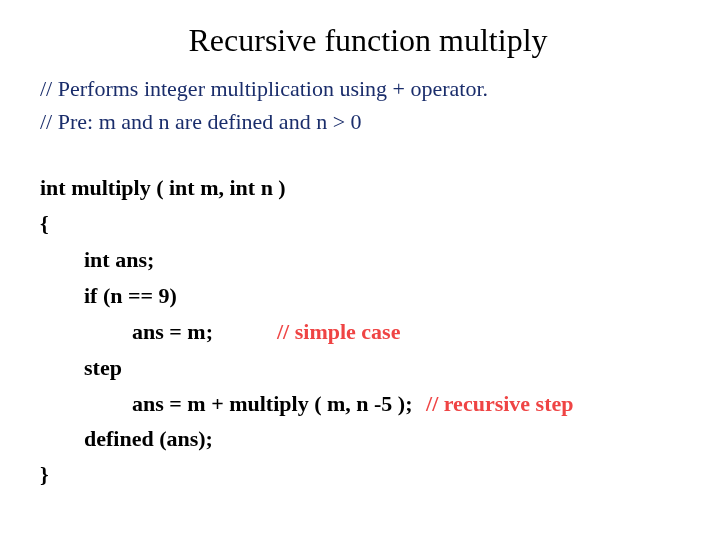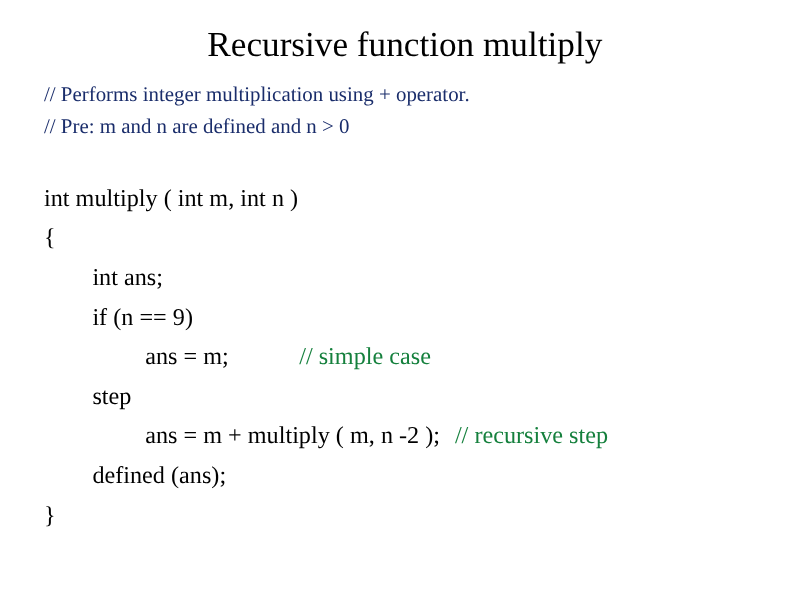--- a/index.html
+++ b/index.html
@@ -15,40 +15,41 @@
       padding: 10px 28px;
       color: #000000;
     }
     .title {
       font-size: 32px;
       text-align: center;
       font-weight: normal;
       margin-bottom: 16px;
     }
     .comment-line {
-      font-size: 19px;
+      font-size: 22px;
       color: #1a2d6b;
       line-height: 1.3;
     }
     .spacer {
       height: 28px;
     }
     .code-line {
       font-size: 22px;
       color: #000000;
       line-height: 1.45;
+      font-weight: bold;
     }
     .indent1 {
       padding-left: 44px;
     }
     .indent2 {
       padding-left: 88px;
     }
     .inline-comment {
-      color: #15803d;
+      color: #ef4444;
     }
     .inline-gap {
       display: inline-block;
       width: 48px;
     }
   </style>
 </head>
 <body>
 
 <h1 class="title">Recursive function multiply</h1>
@@ -60,16 +61,16 @@
 
 <div class="code-line">int multiply ( int m, int n )</div>
 <div class="code-line">{</div>
 <div class="code-line indent1">int ans;</div>
 <div class="code-line indent1">if (n == 9)</div>
 <div class="code-line indent2">
   <span>ans = m;</span><span class="inline-gap"></span><span class="inline-comment">// simple case</span>
 </div>
 <div class="code-line indent1">step</div>
 <div class="code-line indent2">
-  <span>ans = m + multiply ( m, n -2 ); </span><span class="inline-comment">// recursive step</span>
+  <span>ans = m + multiply ( m, n -5 ); </span><span class="inline-comment">// recursive step</span>
 </div>
 <div class="code-line indent1">defined (ans);</div>
 <div class="code-line">}</div>
 
 </body></html>

